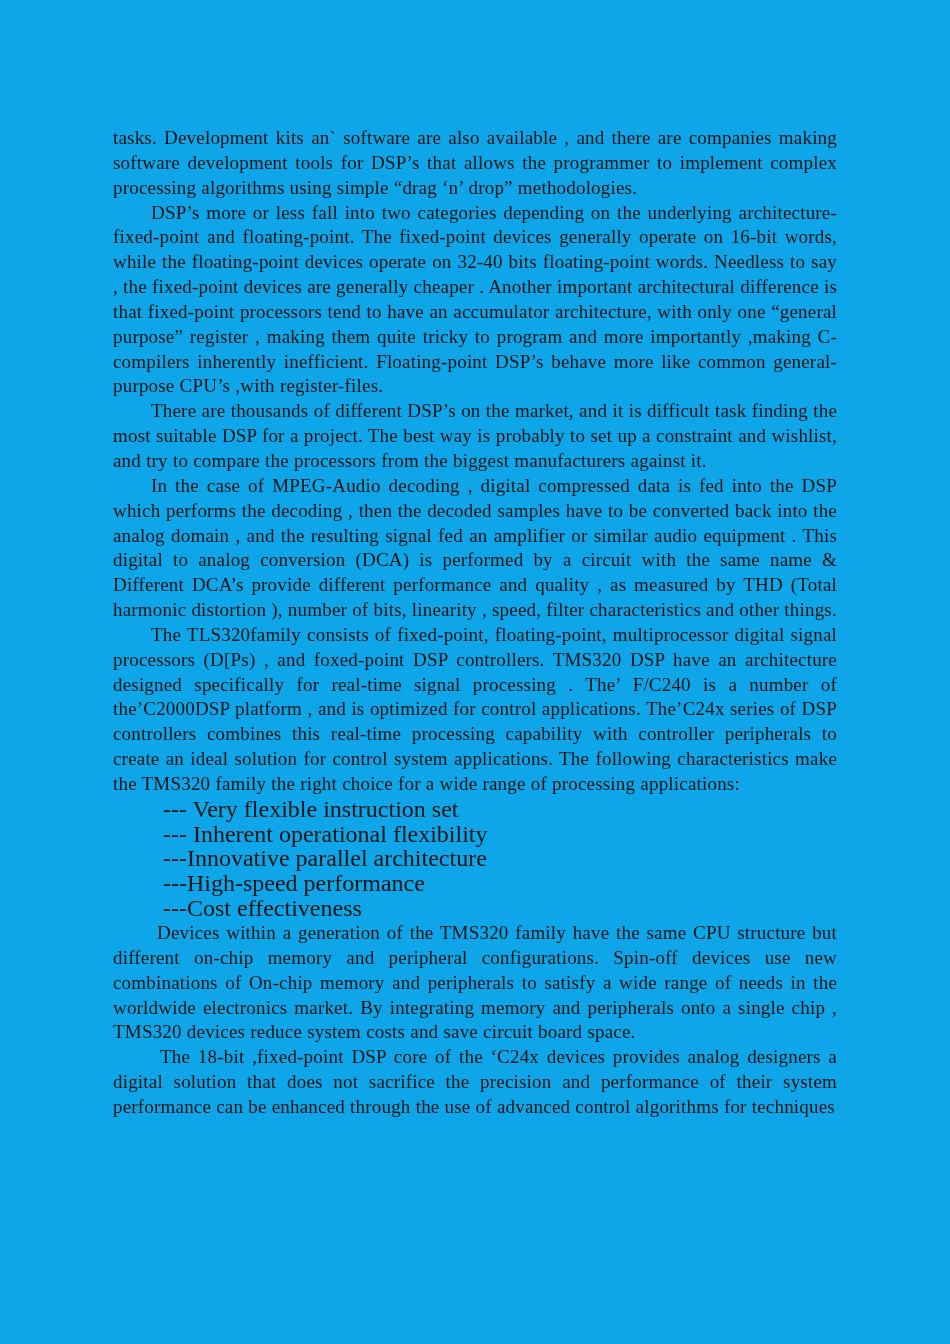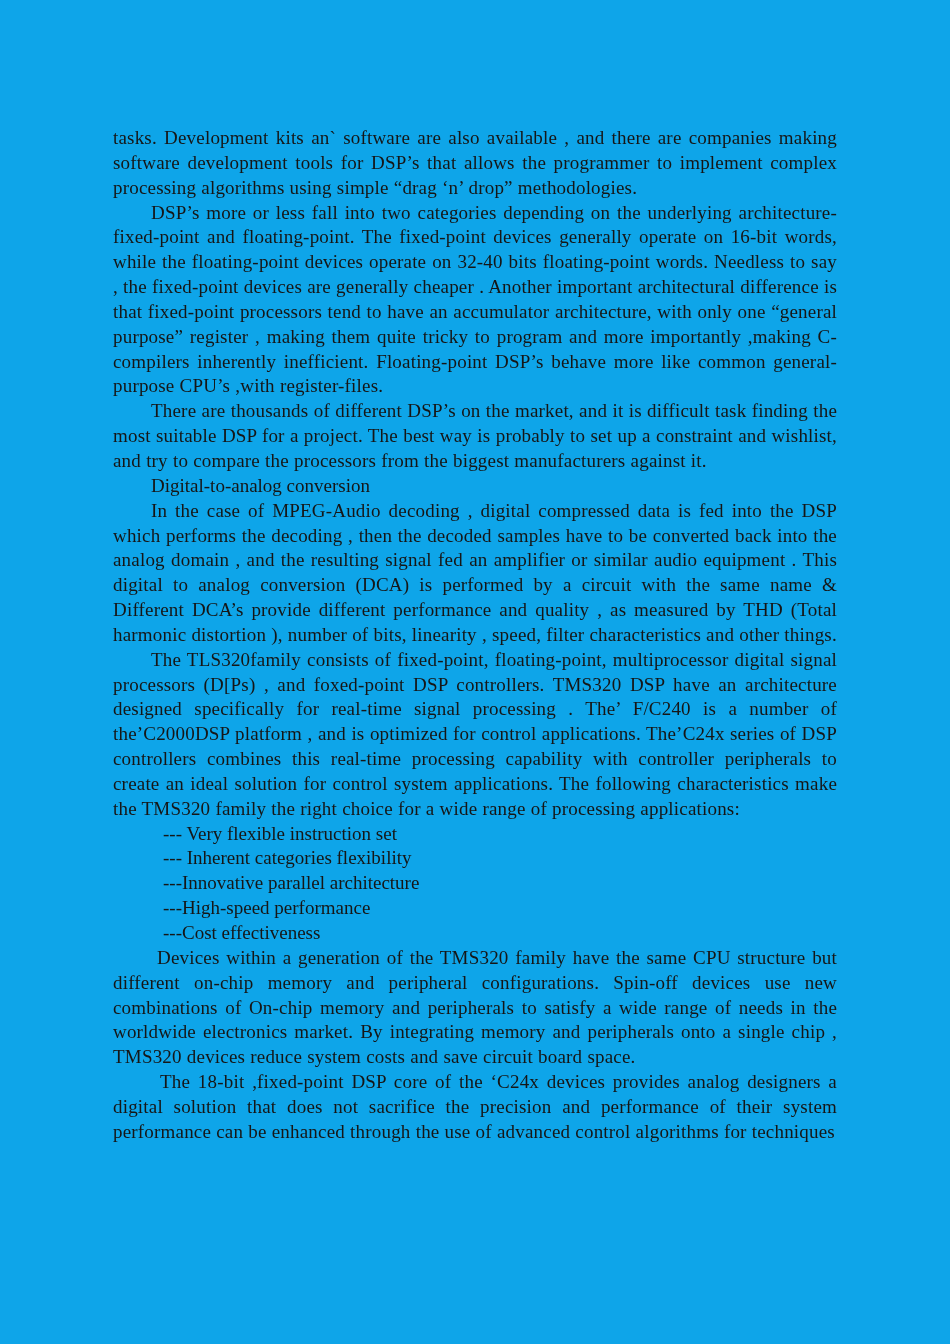--- a/index.html
+++ b/index.html
@@ -59,50 +59,49 @@
   p.line.indent-sm { text-indent: 38px; }
 
   ul.feature-list {
     list-style: none;
     margin: 0;
     padding: 0;
   }
   ul.feature-list li {
     margin: 0;
     padding: 0;
-    font-size: 19.0px;
+    font-size: 24px;
     line-height: 24.85px;
     text-align: left;
     text-indent: 50px;
     white-space: pre;
   }
 </style>
 </head>
 <body style="color: rgb(22, 22, 22);">
 
 <div id="page" style="background: #0ea5e9; padding-left: 36px;">
   <div id="text-column">
 
     <p class="para noindent">tasks. Development kits an` software are also available , and there are companies making software development tools for DSP’s that allows the programmer to implement complex processing algorithms using simple “drag ‘n’ drop” methodologies.</p>
 
     <p class="para indent-sm">DSP’s more or less fall into two categories depending on the underlying architecture-fixed-point and floating-point. The fixed-point devices generally operate on 16-bit words, while the floating-point devices operate on 32-40 bits floating-point words. Needless to say , the fixed-point devices are generally cheaper . Another important architectural difference is that fixed-point processors tend to have an accumulator architecture, with only one “general purpose” register , making them quite tricky to program and more importantly ,making C-compilers inherently inefficient. Floating-point DSP’s behave more like common general-purpose CPU’s ,with register-files.</p>
 
     <p class="para indent-sm">There are thousands of different DSP’s on the market, and it is difficult task finding the most suitable DSP for a project. The best way is probably to set up a constraint and wishlist, and try to compare the processors from the biggest manufacturers against it.</p>
 
 
-    <p class="line indent-sm">Digital-to-analog conversion</p>
 
     <p class="para indent-sm">In the case of MPEG-Audio decoding , digital compressed data is fed into the DSP which performs the decoding , then the decoded samples have to be converted back into the analog domain , and the resulting signal fed an amplifier or similar audio equipment . This digital to analog conversion (DCA) is performed by a circuit with the same name &amp; Different DCA’s provide different performance and quality , as measured by THD (Total harmonic distortion ), number of bits, linearity , speed, filter characteristics and other things.</p>
 
 
     <p class="para indent-sm">The TLS320family consists of fixed-point, floating-point, multiprocessor digital signal processors (D[Ps) , and foxed-point DSP controllers. TMS320 DSP have an architecture designed specifically for real-time signal processing . The’ F/C240 is a number of the’C2000DSP platform , and is optimized for control applications. The’C24x series of DSP controllers combines this real-time processing capability with controller peripherals to create an ideal solution for control system applications. The following characteristics make the TMS320 family the right choice for a wide range of processing applications:</p>
 
     <ul class="feature-list">
       <li>--- Very flexible instruction set</li>
-      <li>--- Inherent categories flexibility</li>
+      <li>--- Inherent operational flexibility</li>
       <li>---Innovative parallel architecture</li>
       <li>---High-speed performance</li>
       <li>---Cost effectiveness</li>
     </ul>
 
     <p class="para indent-md">Devices within a generation of  the TMS320 family have the same CPU structure but different on-chip memory and peripheral configurations. Spin-off devices use new combinations of On-chip memory and peripherals to satisfy a wide range of needs in the worldwide electronics market. By integrating memory and peripherals onto a single chip , TMS320 devices reduce system costs and save circuit board space.</p>
 
     <p class="para indent-lg">The 18-bit ,fixed-point DSP core of the ‘C24x devices provides analog designers a digital solution that does not sacrifice the precision and performance of their system performance can be enhanced through the use of advanced control algorithms for techniques</p>
 
   </div>

